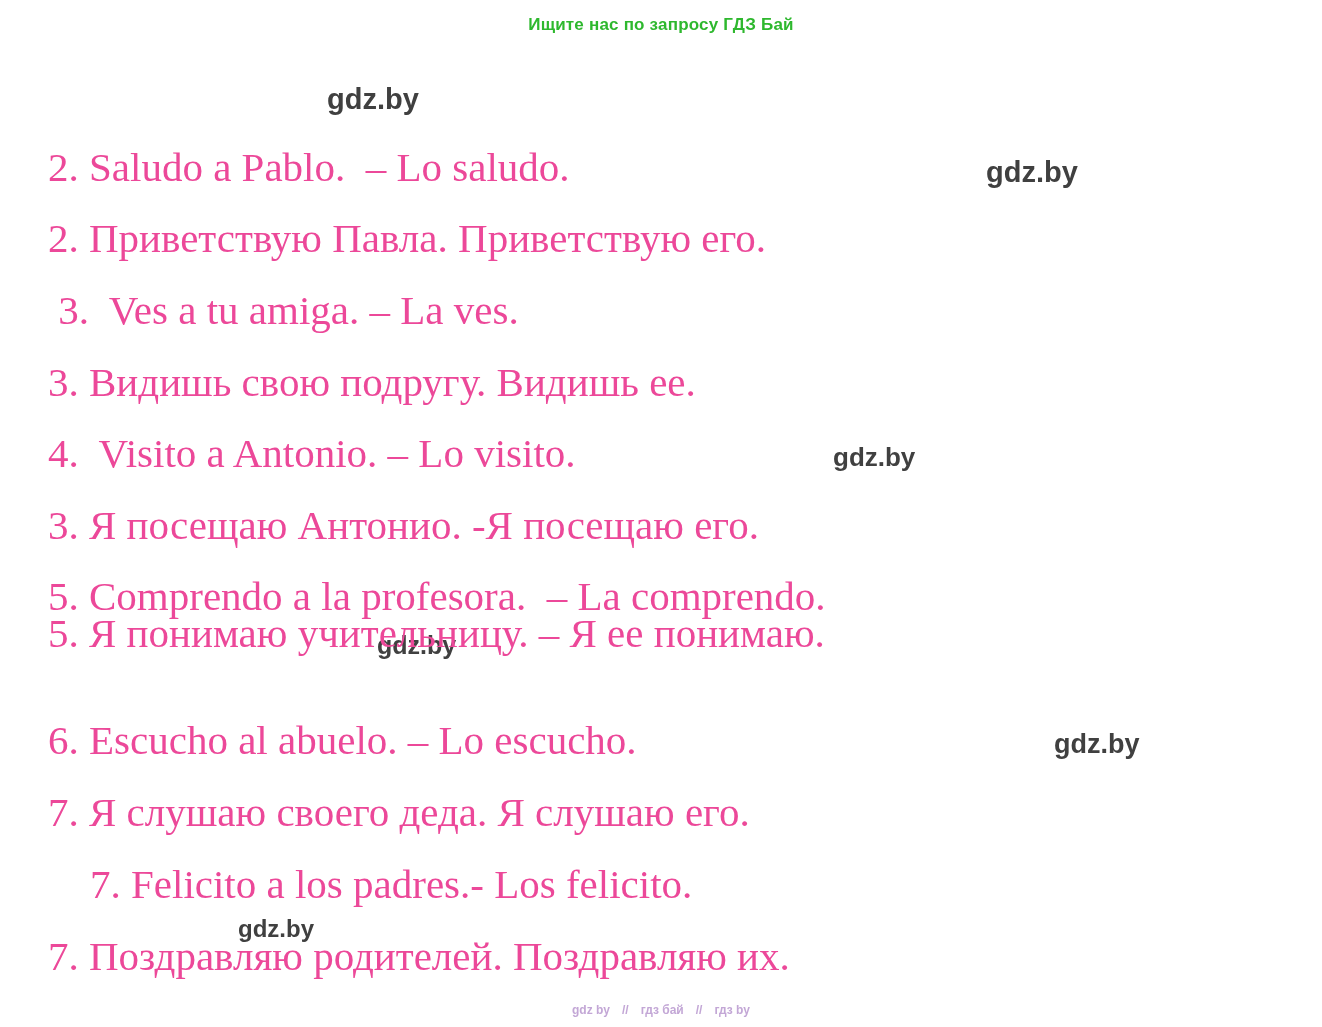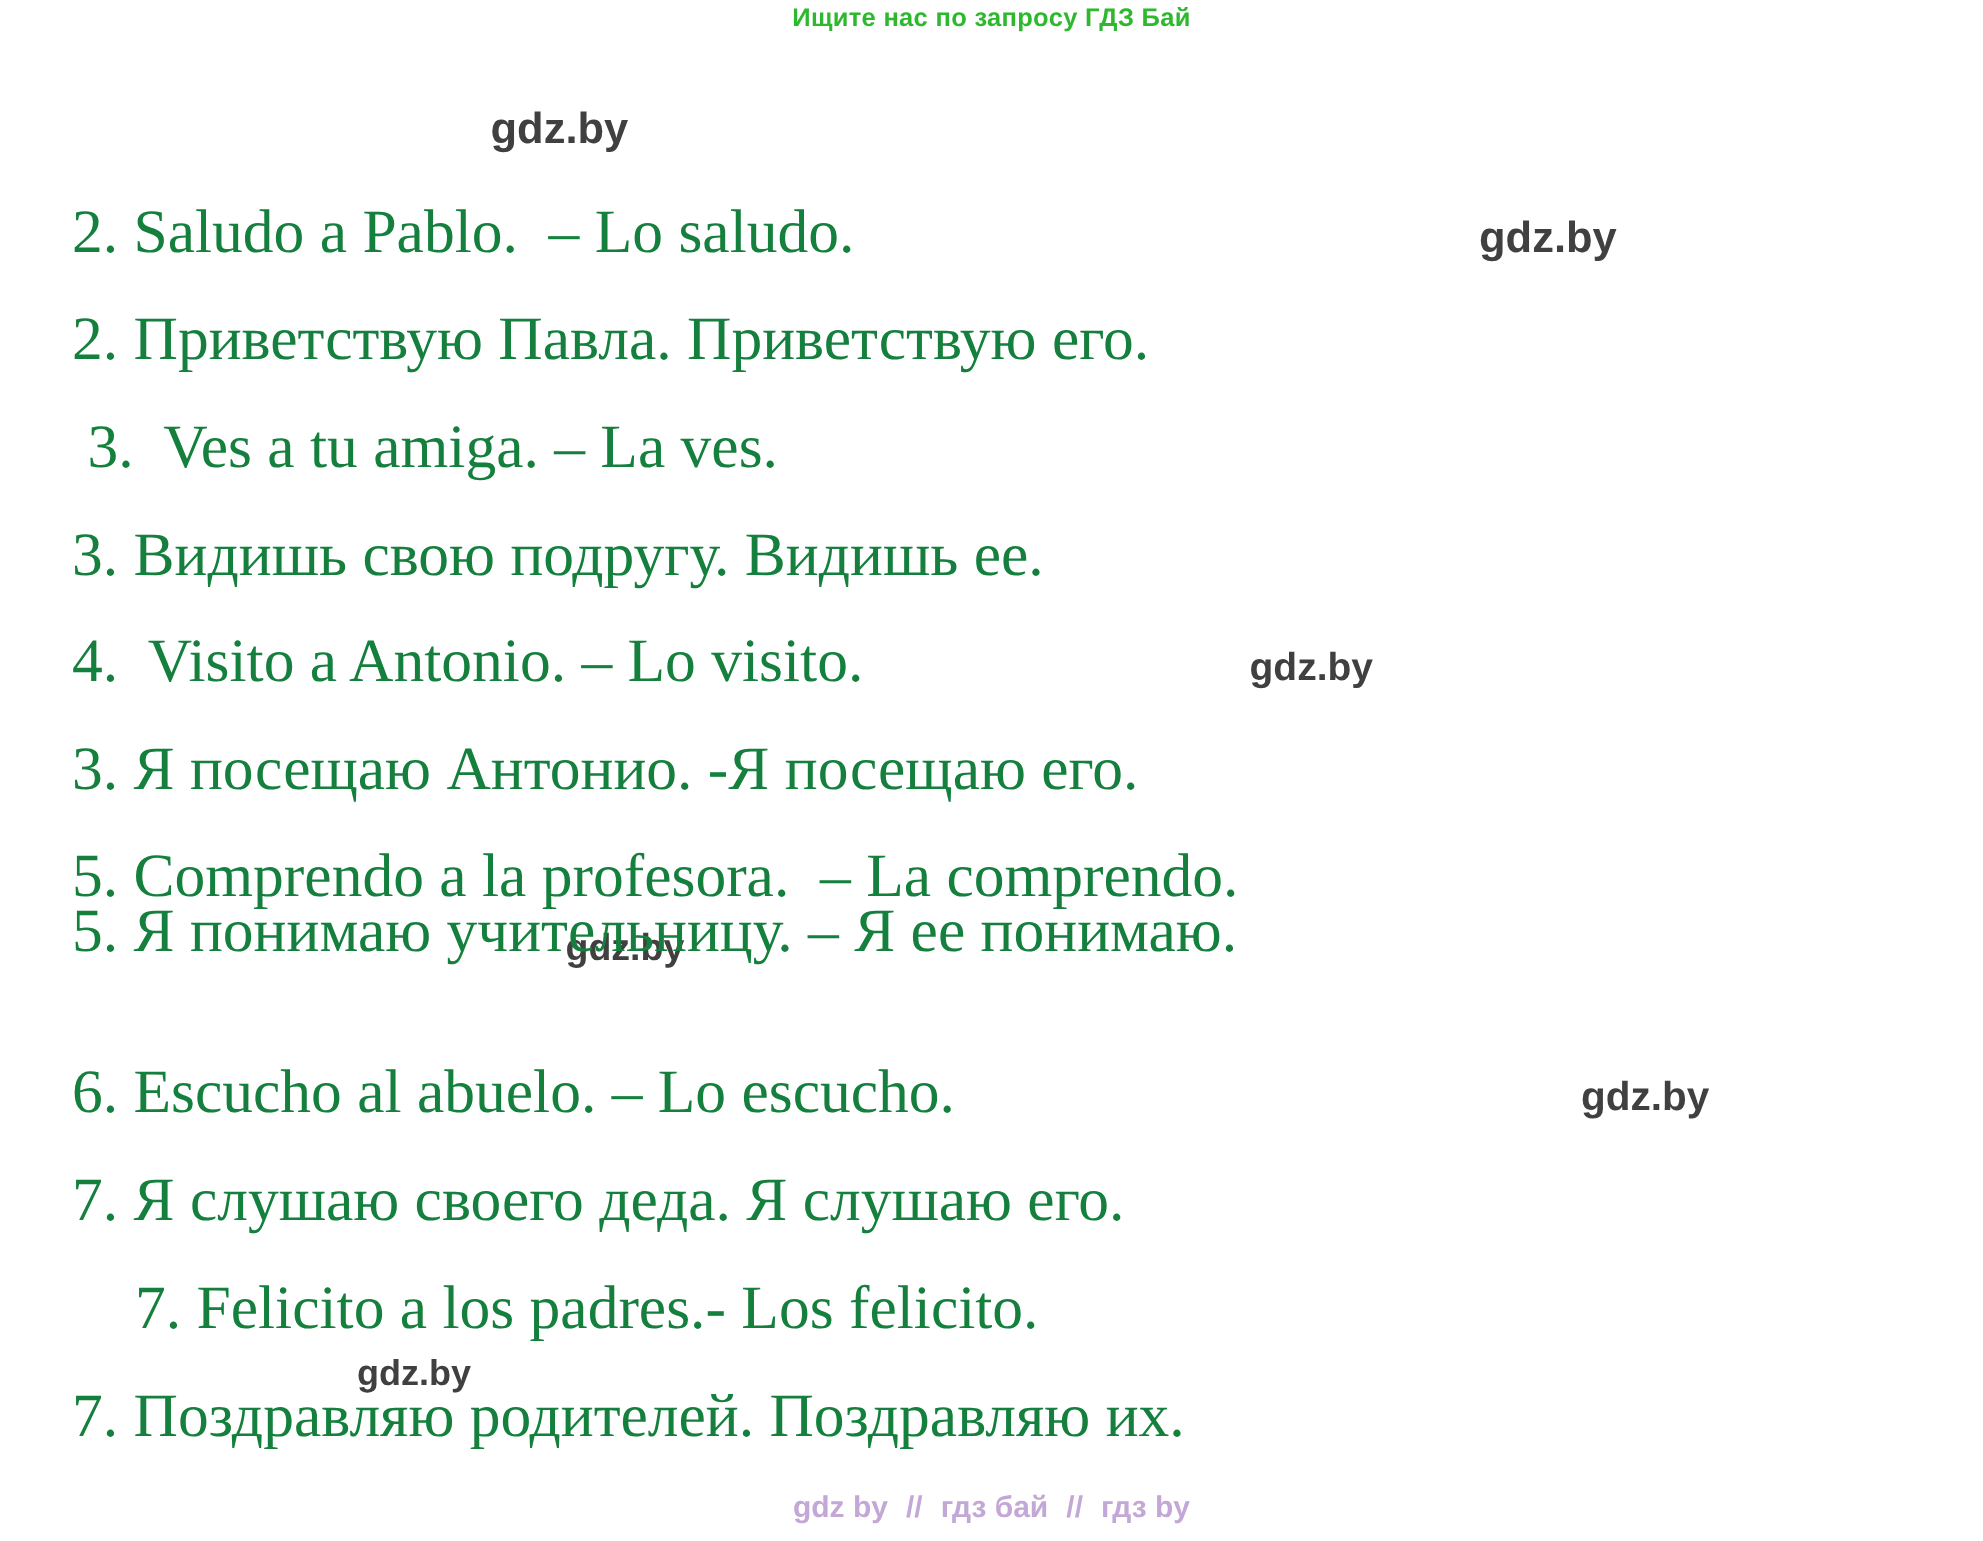--- a/index.html
+++ b/index.html
@@ -10,36 +10,36 @@
     width: 1322px;
     height: 1027px;
     background: #ffffff;
     font-family: "Liberation Serif", serif;
     position: relative;
     overflow: hidden;
   }
   .top-banner {
     width: 100%;
     text-align: center;
-    padding-top: 2px;
+    padding-top: 15px;
     font-family: "Liberation Sans", sans-serif;
     font-size: 17px;
     font-weight: bold;
     color: #2eb82e;
     letter-spacing: 0.2px;
   }
   .content {
     position: relative;
     padding: 0 44px;
     box-sizing: border-box;
   }
   .line {
     font-family: "Liberation Serif", serif;
     font-size: 41px;
-    color: #15803d;
+    color: #ec4899;
     line-height: 1.0;
     white-space: pre;
     margin: 0;
   }
   .l1 { position: absolute; left: 48px; top: 112px; }
   .l2 { position: absolute; left: 48px; top: 183px; }
   .l3 { position: absolute; left: 48px; top: 255px; }
   .l4 { position: absolute; left: 48px; top: 327px; }
   .l5 { position: absolute; left: 48px; top: 398px; }
   .l6 { position: absolute; left: 48px; top: 470px; }
@@ -65,21 +65,21 @@
   .wm-5 { left: 1054px; top: 694px; font-size: 27px; }
   .wm-6 { left: 238px; top: 880px; font-size: 24px; }
 
   .footer {
     position: absolute;
     left: 0;
     right: 0;
     bottom: 10px;
     text-align: center;
     font-family: "Liberation Sans", sans-serif;
-    font-size: 20px;
+    font-size: 12px;
     font-weight: bold;
     color: #c3a7d6;
     white-space: pre;
   }
   .footer .sep { color: #c3a7d6; font-weight: bold; }
 </style>
 </head>
 <body>
 
 <div class="top-banner">

